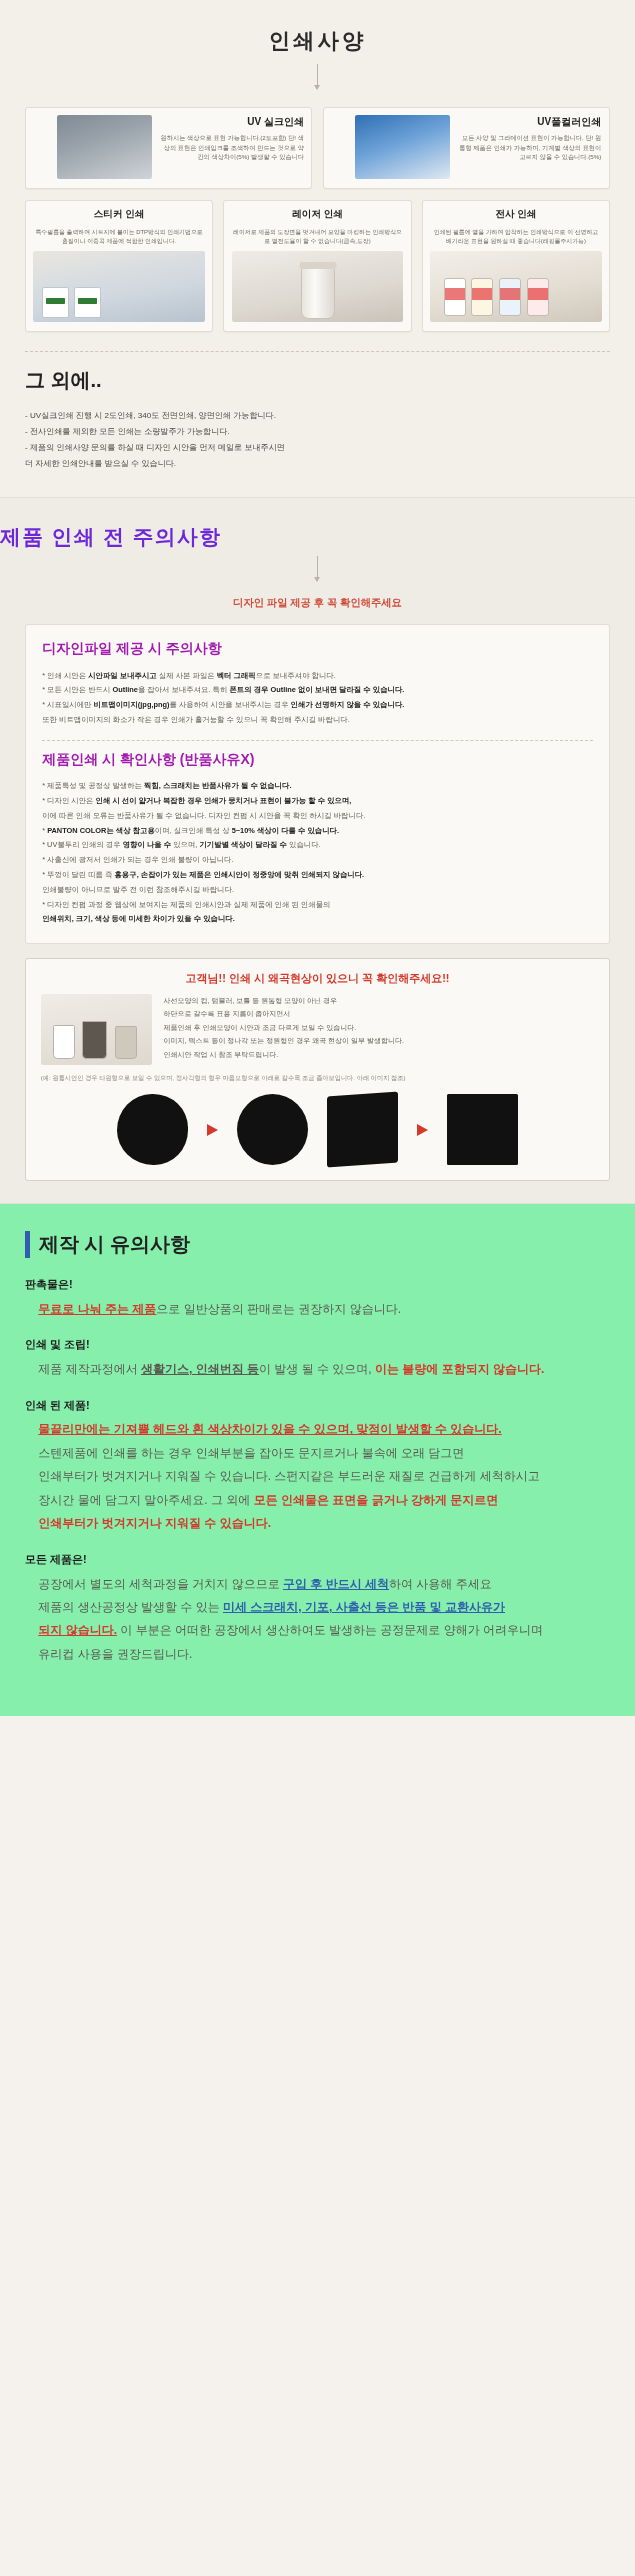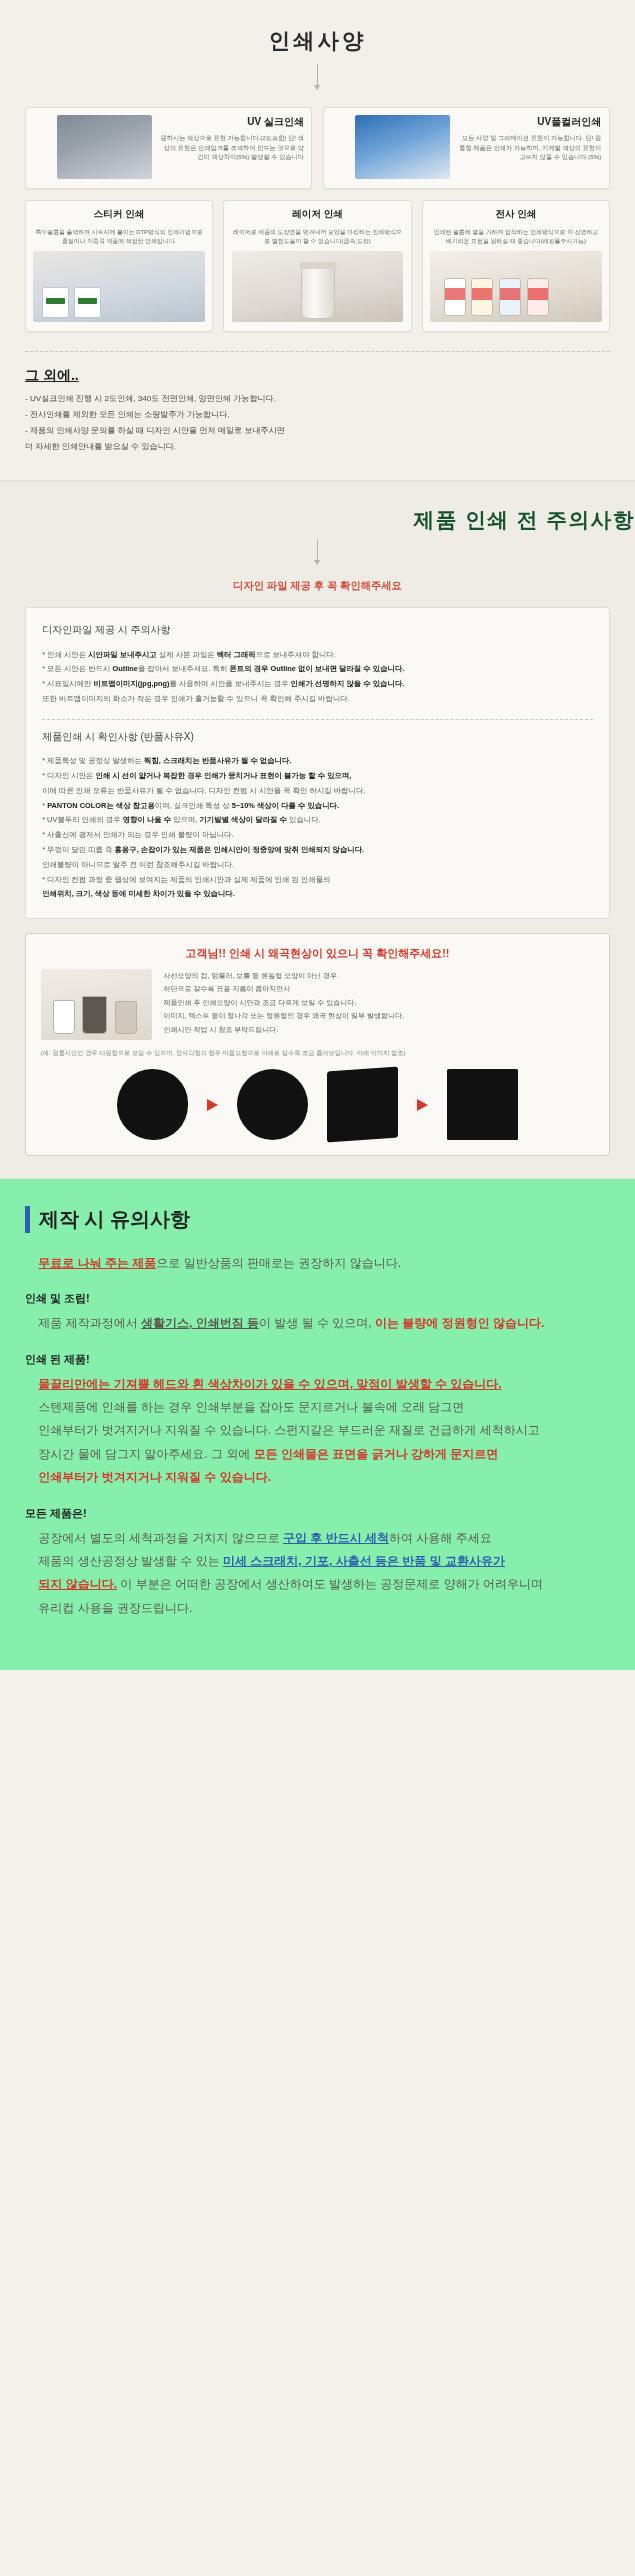--- a/index.html
+++ b/index.html
@@ -102,42 +102,42 @@
   .can2 { left: 41px; background: #fdf6e3; }
   .can3 { left: 69px; background: #eaf3fb; }
   .can4 { left: 97px; background: #fdeaea; }
   .can-strip { position: absolute; left: 0; right: 0; top: 8.9px; height: 11.8px; background: #e23d3d; opacity: .7; }
 
   .etc {
     margin: 19px 25px 0;
     padding-top: 14.8px;
     border-top: 0.7px dashed #cdc6ba;
   }
-  .etc-h { font-size: 14px; font-weight: bold; color: #222; margin-bottom: 6px; text-decoration: underline; }
+  .etc-h { font-size: 20px; font-weight: bold; color: #222; margin-bottom: 14px; }
   .etc-li { font-size: 8.1px; color: #4a4741; line-height: 2.0; }
 
   
   .sec2 { background: #efece6; padding: 25px 0 22px; border-top: 0.7px solid #e4dfd6; }
   .sec2-title {
-    text-align: right; font-size: 20.7px; font-weight: bold;
-    letter-spacing: 1.5px; color: #14532d;
+    text-align: left; font-size: 20.7px; font-weight: bold;
+    letter-spacing: 1.5px; color: #6d28d9;
   }
   .sec2-sub {
     text-align: center; color: #d14b3a; font-weight: bold;
     font-size: 10.3px; margin-top: 14.8px;
   }
   .panel {
     margin: 14.8px 25px 0;
     background: #fbf9f6;
     border: 0.7px solid #e2dcd2;
     border-radius: 3px;
     padding: 14.8px 16.2px 16.2px;
   }
   .panel-h {
-    font-size: 10px; font-weight: normal; color: #404040; margin-bottom: 10.3px;
+    font-size: 14px; font-weight: bold; color: #a21caf; margin-bottom: 10.3px;
   }
   .note { font-size: 7.4px; line-height: 2.0; color: #5c5850; }
   .note b { color: #222; }
   .dash-sep { border-top: 0.7px dashed #cfc8bc; margin: 11.8px 0 10.3px; }
   .red { color: #d4392b; font-weight: bold; }
   .blue { color: #2f5fb0; font-weight: bold; }
 
   .warnbox {
     margin: 13.3px 25px 0;
     background: #fbf9f6;
@@ -320,25 +320,26 @@
         <div class="arrow-r"></div>
         <div class="sq-flat"></div>
       </div>
     </div>
   </div>
 
   <div class="sec3">
     <div class="sec3-title">제작 시 유의사항</div>
     <div id="blocks">
         <div class="blk">
+          <div class="blk-h">판촉물은!</div>
           <div class="blk-li"><b class="red u">무료로 나눠 주는 제품</b>으로 일반상품의 판매로는 권장하지 않습니다.</div>
         </div>
         <div class="blk">
           <div class="blk-h">인쇄 및 조립!</div>
-          <div class="blk-li">제품 제작과정에서 <b class="u">생활기스, 인쇄번짐 등</b>이 발생 될 수 있으며, <b class="red">이는 불량에 정원형인 않습니다.</b></div>
+          <div class="blk-li">제품 제작과정에서 <b class="u">생활기스, 인쇄번짐 등</b>이 발생 될 수 있으며, <b class="red">이는 불량에 포함되지 않습니다.</b></div>
         </div>
         <div class="blk">
           <div class="blk-h">인쇄 된 제품!</div>
           <div class="blk-li"><b class="red u">물끝리만에는 기져뿔 헤드와 흰 색상차이가 있을 수 있으며, 맞점이 발생할 수 있습니다.</b></div>
           <div class="blk-li">스텐제품에 인쇄를 하는 경우 인쇄부분을 잡아도 문지르거나 불속에 오래 담그면</div>
           <div class="blk-li">인쇄부터가 벗겨지거나 지워질 수 있습니다. 스펀지같은 부드러운 재질로 건급하게 세척하시고</div>
           <div class="blk-li">장시간 물에 담그지 말아주세요. 그 외에 <b class="red">모든 인쇄물은 표면을 긁거나 강하게 문지르면</b></div>
           <div class="blk-li"><b class="red">인쇄부터가 벗겨지거나 지워질 수 있습니다.</b></div>
         </div>
         <div class="blk">

